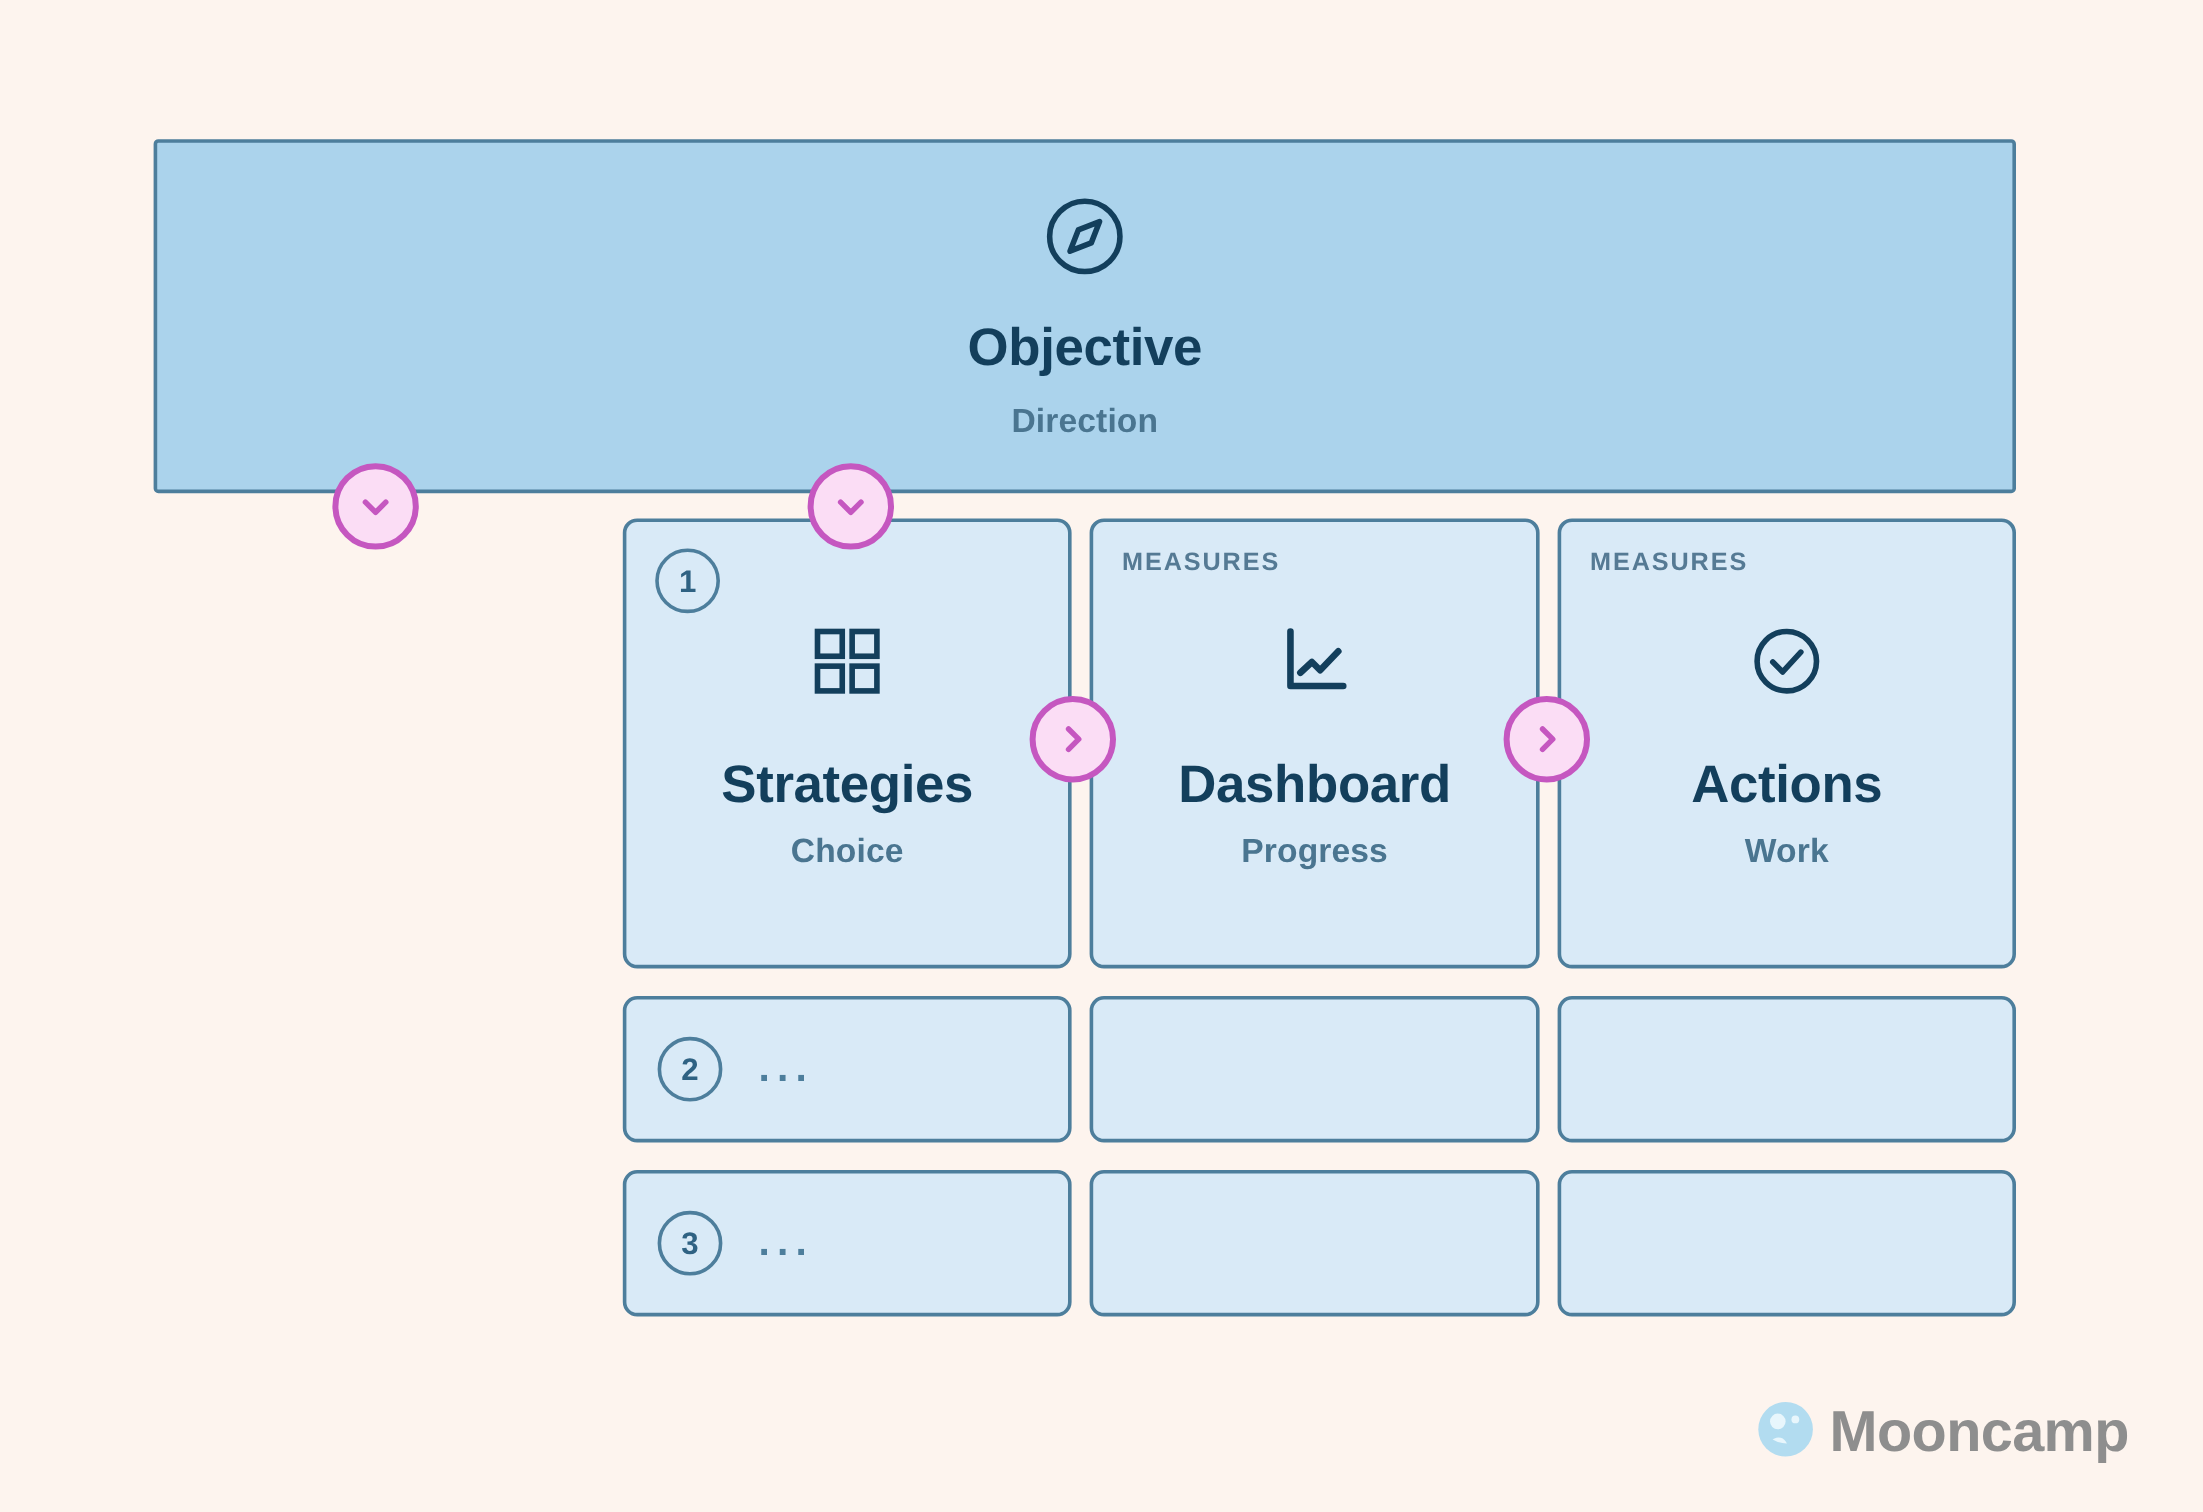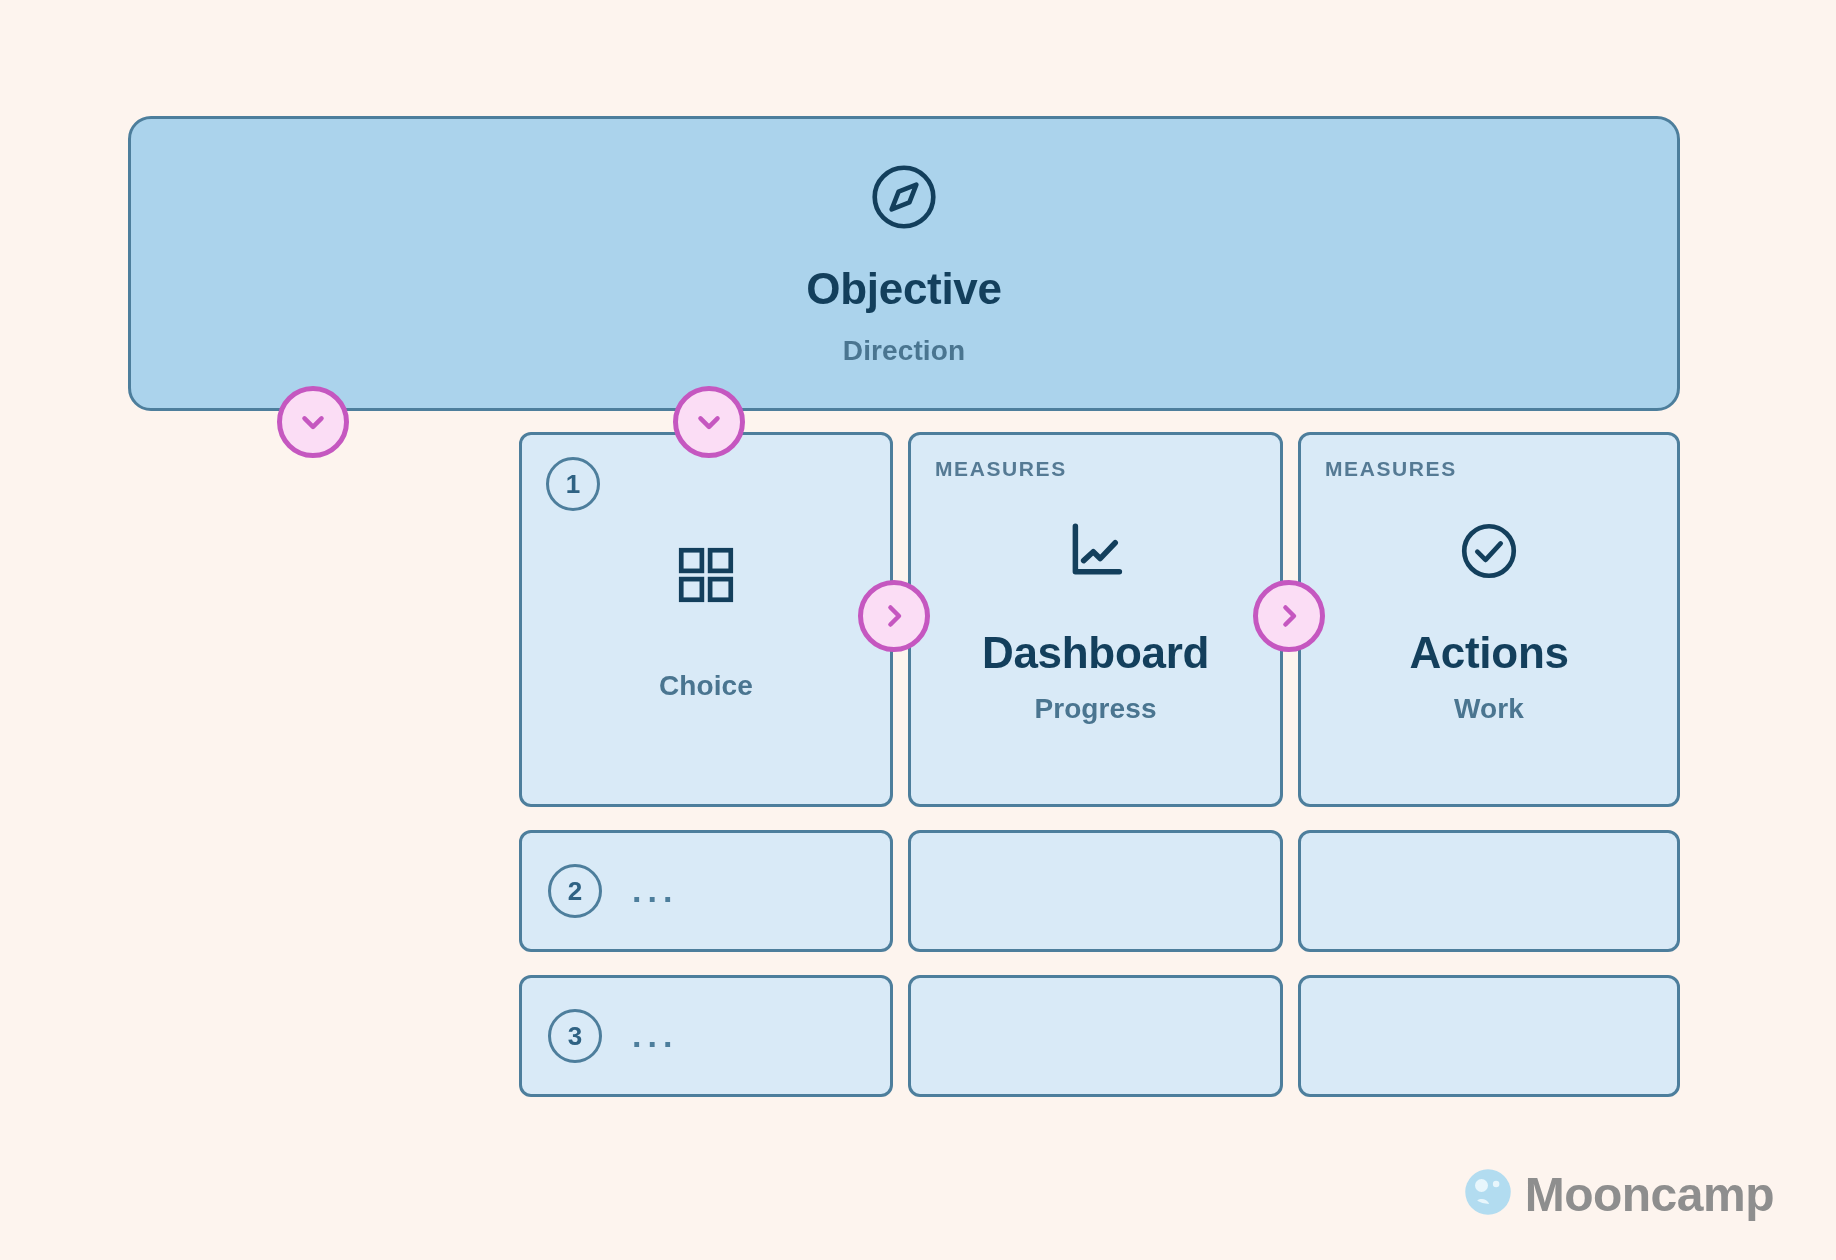--- a/index.html
+++ b/index.html
@@ -21,21 +21,21 @@
 
   
   .objective-bar {
     position: absolute;
     left: 128px;
     top: 116px;
     width: 1552px;
     height: 295px;
     background: #abd3ec;
     border: 3px solid #4d7e9c;
-    border-radius: 23px;
+    border-radius: 4px;
     display: flex;
     flex-direction: column;
     align-items: center;
     justify-content: center;
     gap: 6px;
   }
   .objective-icon { margin-bottom: 22px; }
 
   .title-xl {
     font-size: 44px;
@@ -187,20 +187,21 @@
     <div class="card card-tall">
       <div class="num-badge num-badge-abs">1</div>
       <span class="icon-wrap">
         <svg width="66" height="66" viewBox="0 0 48 48" fill="none">
           <rect x="6" y="6" width="15" height="15" stroke="#133f5c" stroke-width="3.4"></rect>
           <rect x="27" y="6" width="15" height="15" stroke="#133f5c" stroke-width="3.4"></rect>
           <rect x="6" y="27" width="15" height="15" stroke="#133f5c" stroke-width="3.4"></rect>
           <rect x="27" y="27" width="15" height="15" stroke="#133f5c" stroke-width="3.4"></rect>
         </svg>
       </span>
+      <div class="title-xl">Strategies</div>
       <div class="subtitle-lg">Choice</div>
     </div>
 
     <div class="card card-short">
       <div class="num-badge">2</div>
       <div class="ellipsis">...</div>
     </div>
 
     <div class="card card-short">
       <div class="num-badge">3</div>

